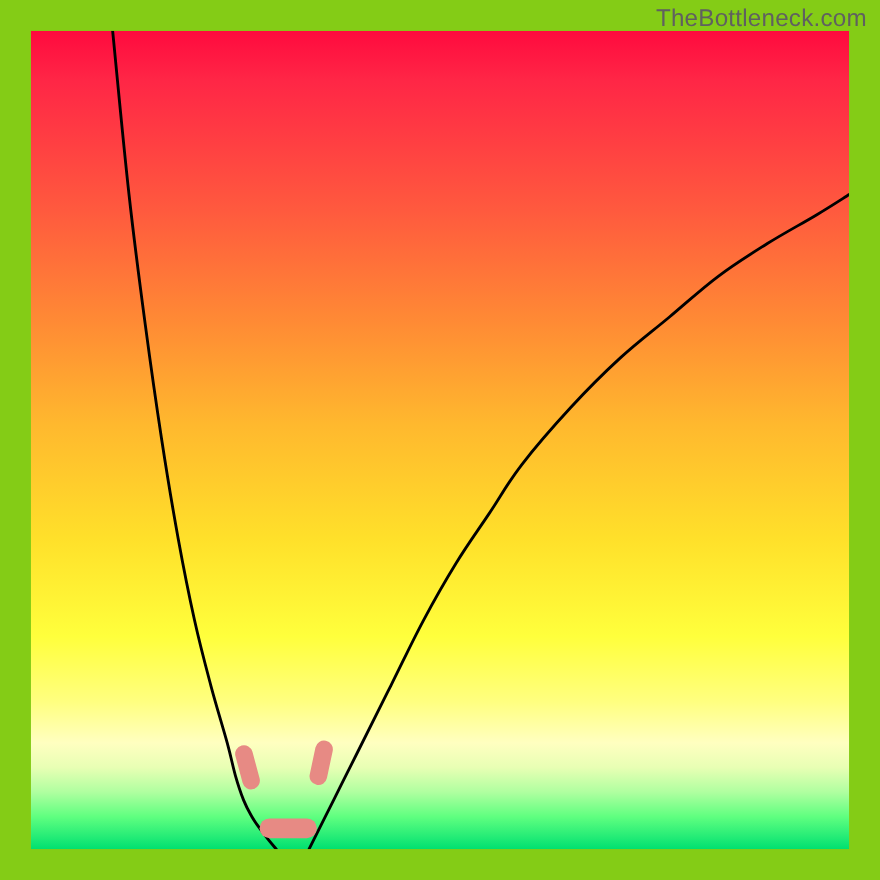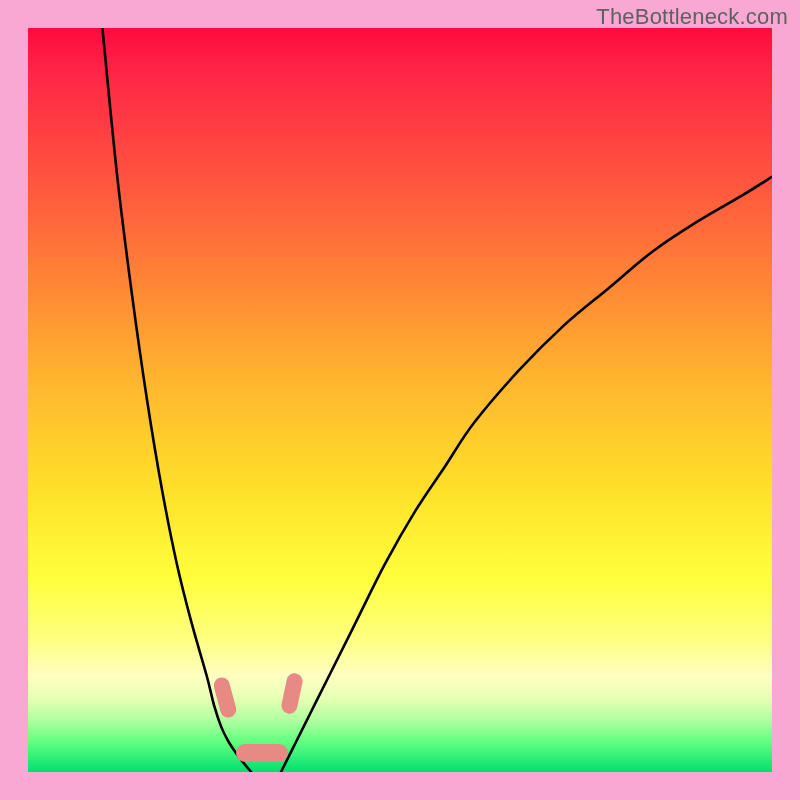--- a/index.html
+++ b/index.html
@@ -10,21 +10,21 @@
     background: #000;
     overflow: hidden;
     font-family: Arial, Helvetica, sans-serif;
   }
   .frame {
     position: absolute;
     left: 0;
     top: 0;
     width: 800px;
     height: 800px;
-    background: #f9a8d4;
+    background: #84cc16;
   }
   .watermark {
     position: absolute;
     top: 4px;
     right: 12px;
     color: #606060;
     font-size: 22px;
     font-weight: 400;
     letter-spacing: 0.2px;
     z-index: 50;

